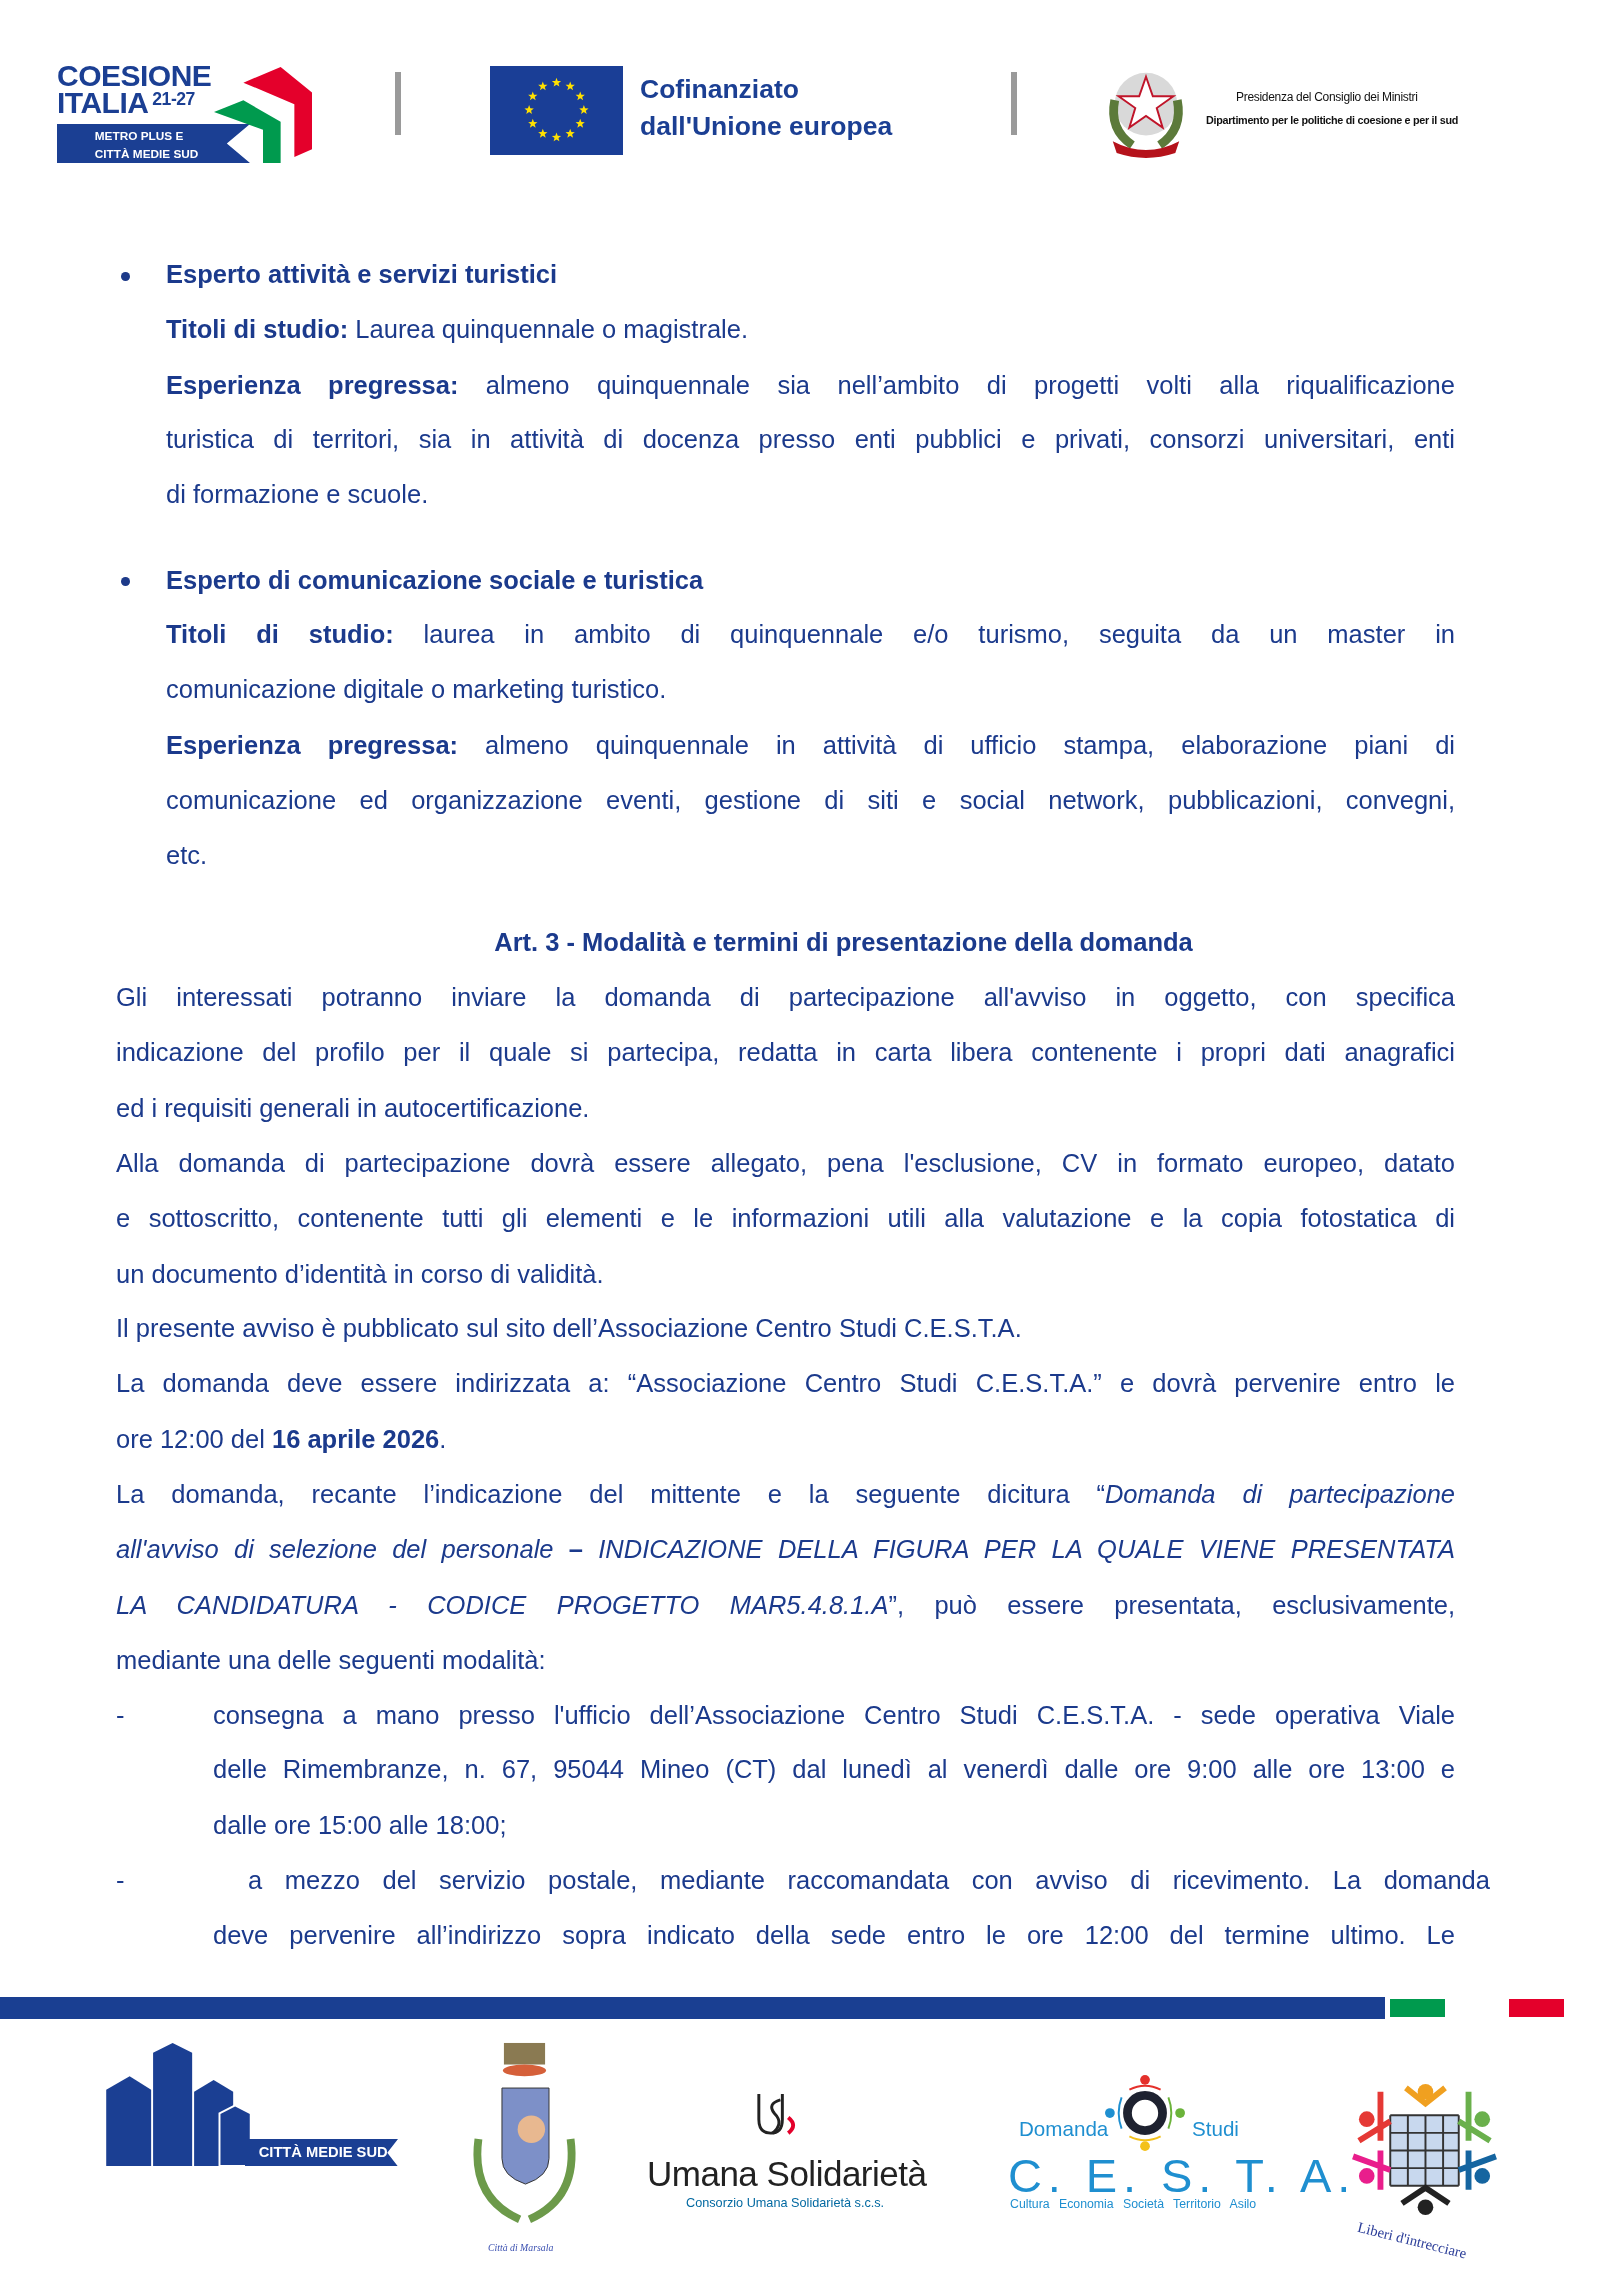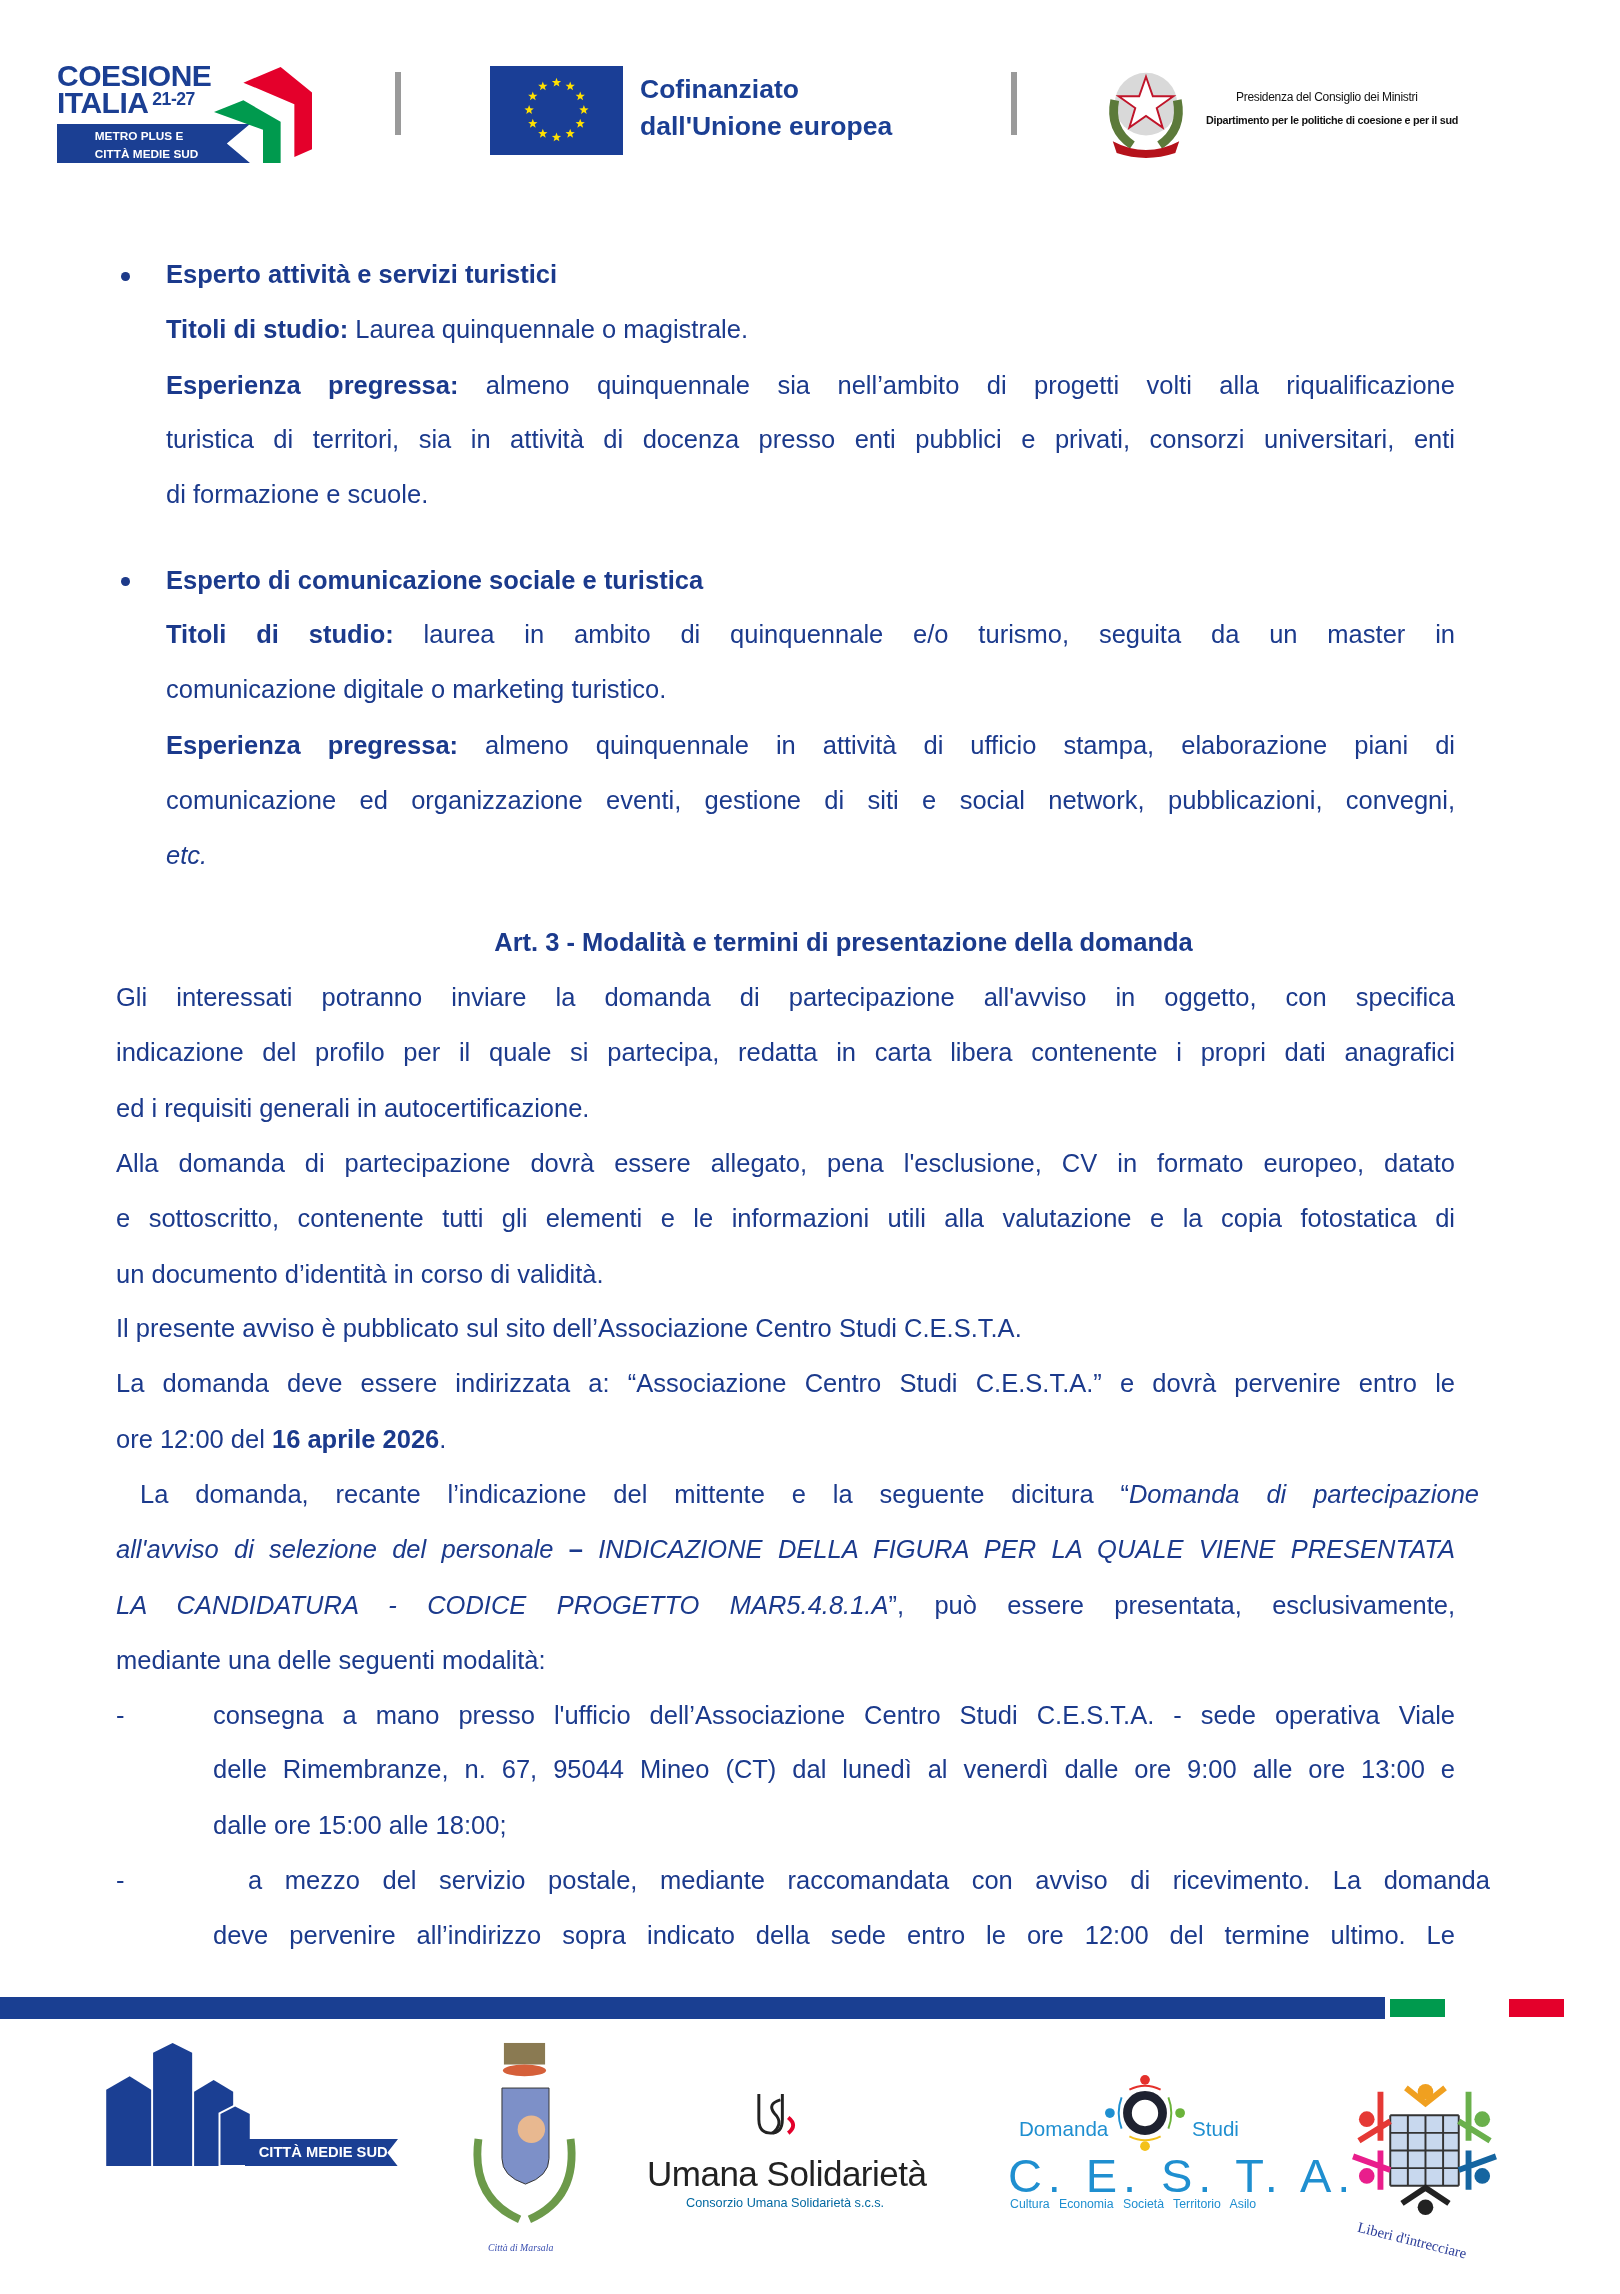--- a/index.html
+++ b/index.html
@@ -115,42 +115,42 @@
   <div class="bullet-dot" style="left:121px; top:577px;"></div>
   <div class="line b" style="left:166px; top:565px;">Esperto di comunicazione sociale e turistica</div>
   <div class="line just" style="left:166px; top:619px; width:1289px;">
     <span class="b">Titoli di studio:</span> <span>laurea in ambito di quinquennale e/o turismo, seguita da un master in</span>
   </div>
   <div class="line" style="left:166px; top:674px;">comunicazione digitale o marketing turistico.</div>
   <div class="line just" style="left:166px; top:730px; width:1289px;">
     <span class="b">Esperienza pregressa:</span> <span>almeno quinquennale in attività di ufficio stampa, elaborazione piani di</span>
   </div>
   <div class="line just" style="left:166px; top:785px; width:1289px;">comunicazione ed organizzazione eventi, gestione di siti e social network, pubblicazioni, convegni,</div>
-  <div class="line" style="left:166px; top:840px;font-style:italic;">etc.</div>
+  <div class="line" style="left:166px; top:840px;">etc.</div>
 
   <div class="line b" style="left:0; width:1620px; text-align:center; top:927px; padding-left:0px;">
     <span style="margin-left:67px;">Art. 3 - Modalità e termini di presentazione della domanda</span>
   </div>
 
   <div class="line just" style="left:116px; top:982px; width:1339px;">Gli interessati potranno inviare la domanda di partecipazione all'avviso in oggetto, con specifica</div>
   <div class="line just" style="left:116px; top:1037px; width:1339px;">indicazione del profilo per il quale si partecipa, redatta in carta libera contenente i propri dati anagrafici</div>
   <div class="line" style="left:116px; top:1093px;">ed i requisiti generali in autocertificazione.</div>
 
   <div class="line just" style="left:116px; top:1148px; width:1339px;">Alla domanda di partecipazione dovrà essere allegato, pena l'esclusione, CV in formato europeo, datato</div>
   <div class="line just" style="left:116px; top:1203px; width:1339px;">e sottoscritto, contenente tutti gli elementi e le informazioni utili alla valutazione e la copia fotostatica di</div>
   <div class="line" style="left:116px; top:1259px;">un documento d’identità in corso di validità.</div>
 
   <div class="line" style="left:116px; top:1313px;">Il presente avviso è pubblicato sul sito dell’Associazione Centro Studi C.E.S.T.A.</div>
 
   <div class="line just" style="left:116px; top:1368px; width:1339px;">La domanda deve essere indirizzata a: “Associazione Centro Studi C.E.S.T.A.” e dovrà pervenire entro le</div>
   <div class="line" style="left:116px; top:1424px;">
     <span>ore 12:00 del </span><span class="b">16 aprile 2026</span><span>.</span>
   </div>
 
-  <div class="line just" style="left:116px; top:1479px; width:1339px;margin-left:24px;">
+  <div class="line just" style="left:116px; top:1479px; width:1339px;">
     <span>La domanda, recante l’indicazione del mittente e la seguente dicitura “</span><span class="i">Domanda di partecipazione</span>
   </div>
   <div class="line just i" style="left:116px; top:1534px; width:1339px;">
     <span>all'avviso di selezione del personale</span><span class="b" style="font-style:normal;"> – </span><span>INDICAZIONE DELLA FIGURA PER LA QUALE VIENE PRESENTATA</span>
   </div>
   <div class="line just" style="left:116px; top:1590px; width:1339px;">
     <span class="i">LA CANDIDATURA - CODICE PROGETTO MAR5.4.8.1.A</span><span>”, può essere presentata, esclusivamente,</span>
   </div>
   <div class="line" style="left:116px; top:1645px;">mediante una delle seguenti modalità:</div>
 

